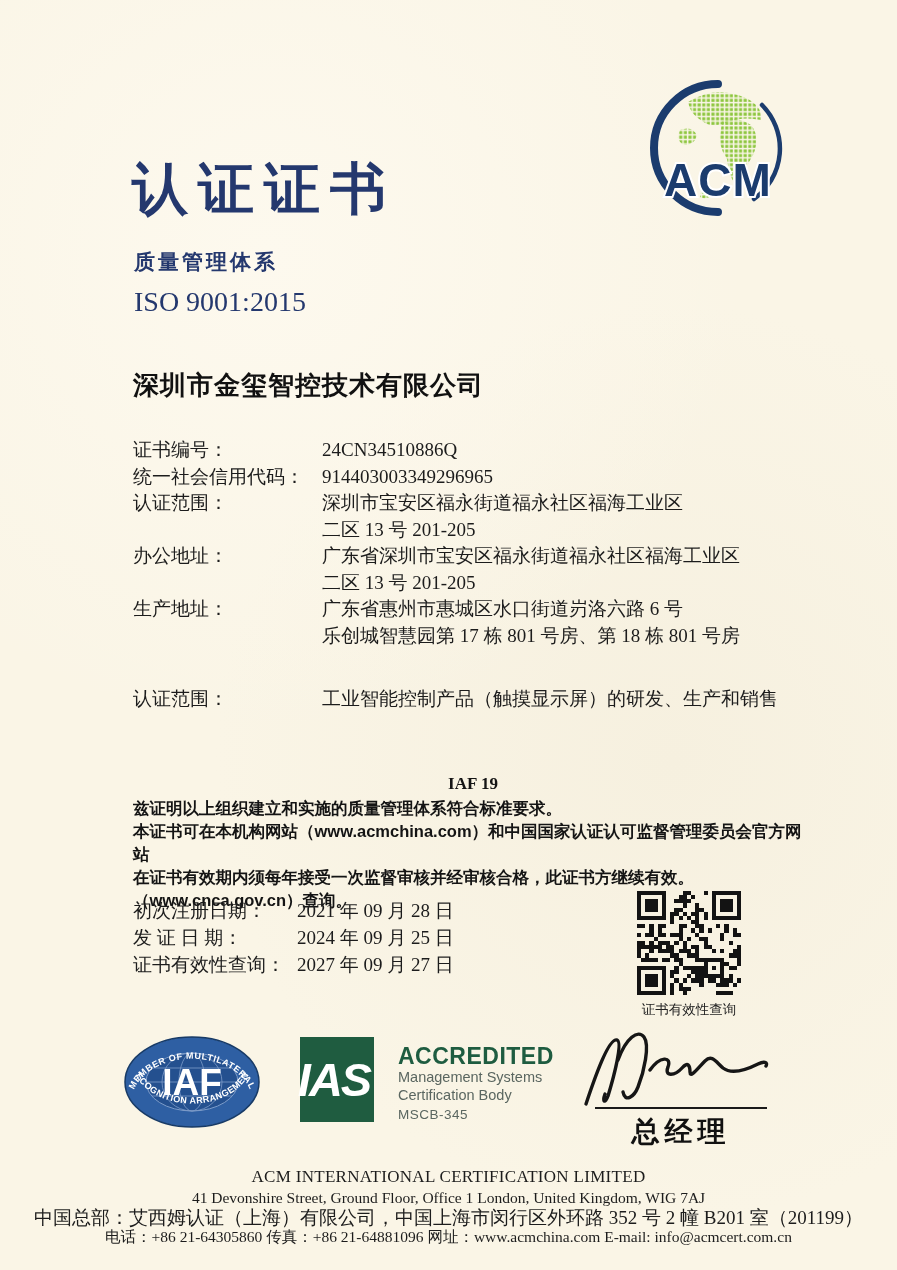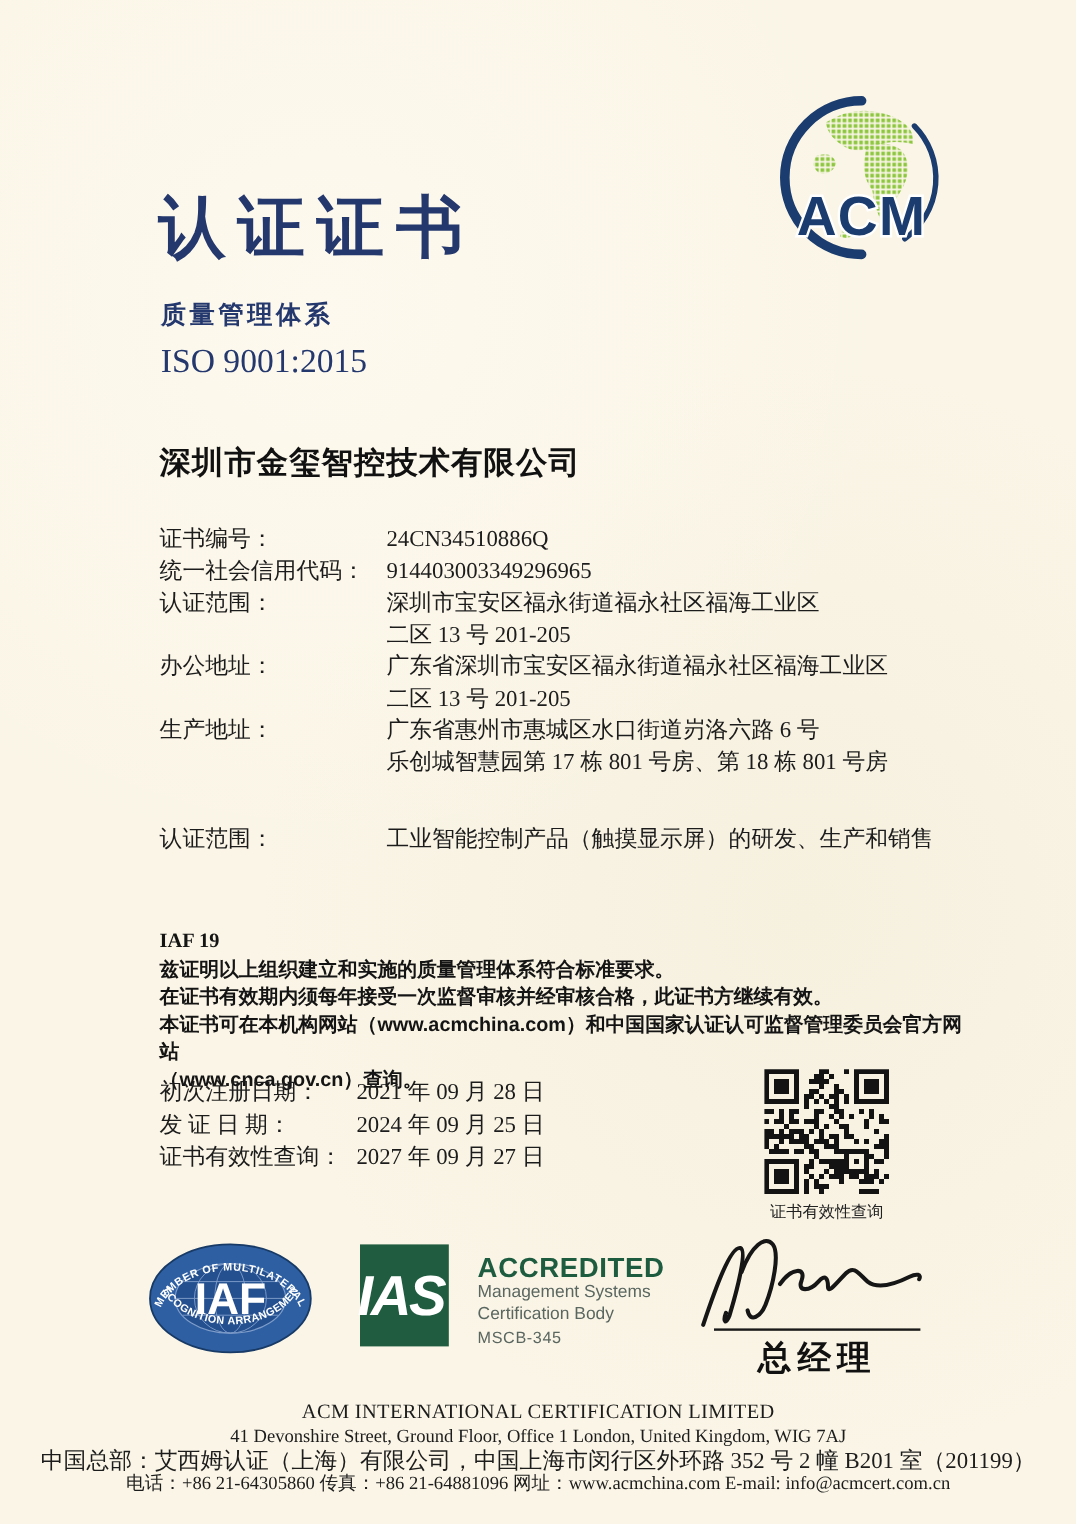--- a/index.html
+++ b/index.html
@@ -17,21 +17,21 @@
   .standard { left:134px; top:286px; font-size:28px; font-weight:normal; color:#24386e; font-family:"Liberation Serif", serif; }
   .company { left:133px; top:368px; font-size:26px; font-weight:bold; color:#111;
              font-family:"Liberation Sans", sans-serif; letter-spacing:1px; }
   .fields { left:133px; top:437px; width:640px; font-size:19px; line-height:26.5px; }
   .frow { display:flex; }
   .flbl { width:189px; flex:0 0 189px; }
   .fval { flex:1; }
   .scope { left:133px; top:686px; width:700px; font-size:19px; display:flex; }
   .statement { left:133px; top:772px; width:680px; font-family:"Liberation Sans", sans-serif;
                font-size:16.5px; font-weight:bold; line-height:23px; color:#141414; }
-  .statement .hd { font-family:"Liberation Serif", serif; font-size:17px; margin-bottom:2px; }
+  .statement .hd { font-family:"Liberation Serif", serif; font-size:17px; margin-bottom:2px;text-align:center; }
   .dates { left:133px; top:897px; font-size:19px; line-height:27px; }
   .drow { display:flex; }
   .dlbl { width:164px; flex:0 0 164px; }
   .qr-wrap { left:637px; top:891px; width:104px; height:104px; }
   .qr-cap { left:607px; top:1001px; width:164px; text-align:center; font-size:13.5px; color:#222; }
   .iaf { left:122px; top:1034px; }
   .ias-sq { left:300px; top:1037px; width:74px; height:85px; background:#1f5c40; color:#fff;
             display:flex; align-items:center; justify-content:center;
             font-family:"Liberation Sans", sans-serif; font-weight:bold; font-style:italic;
             font-size:47px; letter-spacing:-2px; padding-right:6px; }
@@ -110,22 +110,22 @@
   </div>
 
   <div class="abs scope">
     <span class="flbl">认证范围：</span>
     <span class="fval">工业智能控制产品（触摸显示屏）的研发、生产和销售</span>
   </div>
 
   <div class="abs statement">
     <div class="hd">IAF 19</div>
     <div>兹证明以上组织建立和实施的质量管理体系符合标准要求。</div>
+    <div>本证书可在本机构网站（www.acmchina.com）和中国国家认证认可监督管理委员会官方网站</div>
     <div>在证书有效期内须每年接受一次监督审核并经审核合格，此证书方继续有效。</div>
-    <div>本证书可在本机构网站（www.acmchina.com）和中国国家认证认可监督管理委员会官方网站</div>
     <div>（www.cnca.gov.cn）查询。</div>
   </div>
 
   <div class="abs dates">
     <div class="drow">
       <span class="dlbl">初次注册日期：</span>
       <span>2021 年 09 月 28 日</span>
     </div>
     <div class="drow">
       <span class="dlbl">发 证 日 期：</span>

